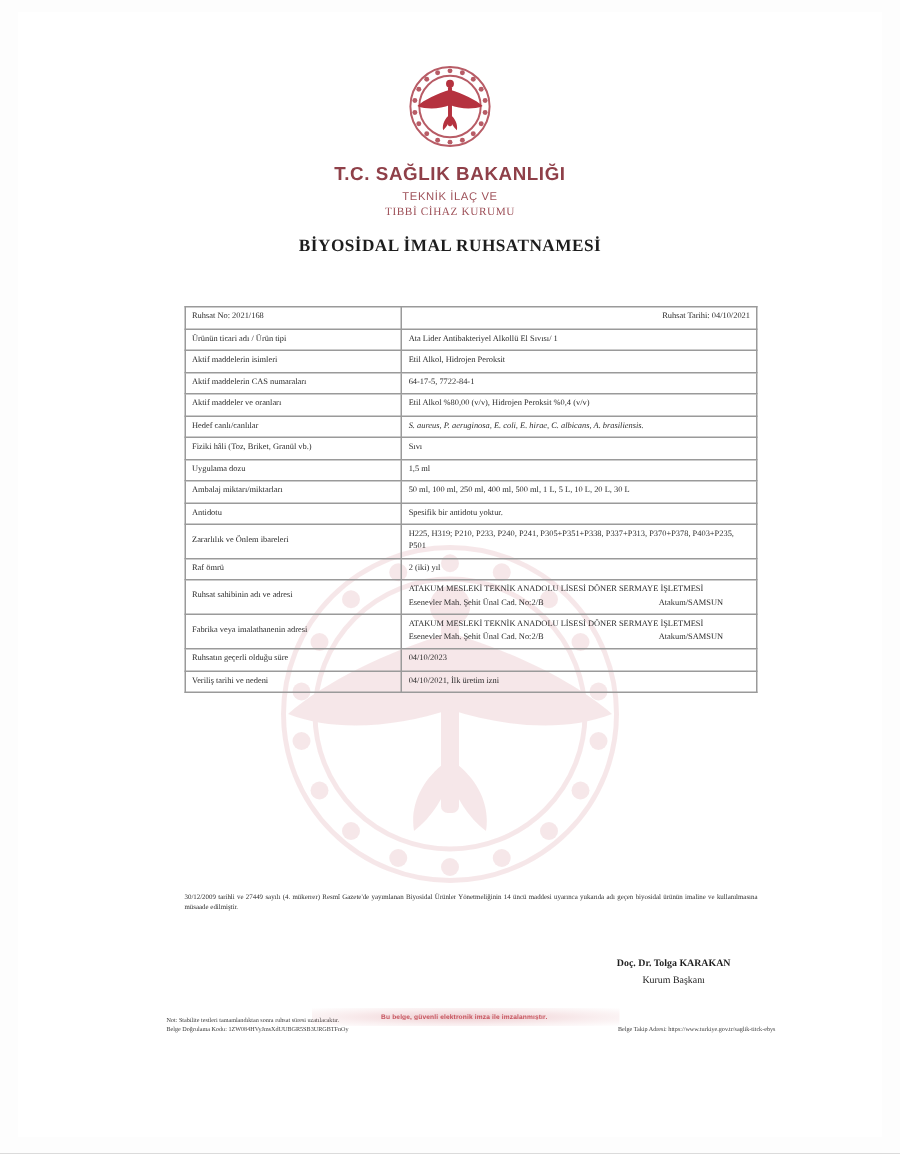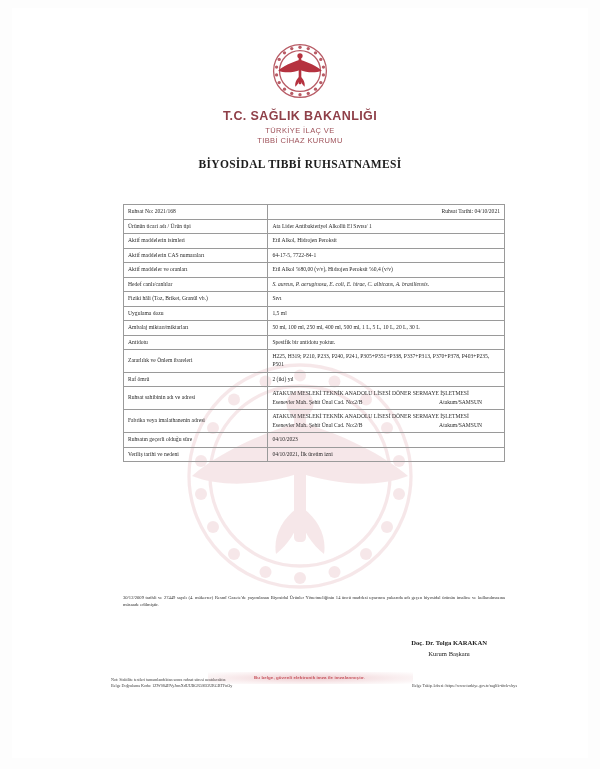--- a/index.html
+++ b/index.html
@@ -82,21 +82,21 @@
     color: #8f4049;
   }
   .ministry-line2 {
     font-family: "Liberation Sans", "DejaVu Sans", sans-serif;
     font-size: 7.5px;
     letter-spacing: 0.4px;
     color: #9e5159;
     margin-top: 3px;
   }
   .ministry-line3 {
-    font-family: Liberation Sans, sans-serif;
+    font-family: Liberation Serif, serif;
     font-size: 7.5px;
     letter-spacing: 0.4px;
     color: #9e5159;
     margin-top: 1px;
   }
 
   
   .doc-title {
     position: absolute;
     left: 0; right: 0;
@@ -301,25 +301,25 @@
           <rect x="96" y="60" width="8" height="80" rx="3"></rect>
           <path d="M100 66 C74 74 48 86 34 99 C54 107 80 105 100 97 C120 105 146 107 166 99 C152 86 126 74 100 66 Z"></path>
           <circle cx="100" cy="54" r="8"></circle>
           <path d="M100 116 C89 124 84 136 86 148 C93 142 98 133 100 126 C102 133 107 142 114 148 C116 136 111 124 100 116 Z"></path>
         </g>
       </svg>
     </div>
 
     <div class="ministry-block">
       <div class="ministry-line1">T.C. SAĞLIK BAKANLIĞI</div>
-      <div class="ministry-line2">TÜRKİYE İLAÇ VE</div>
+      <div class="ministry-line2">TEKNİK İLAÇ VE</div>
       <div class="ministry-line3">TIBBİ CİHAZ KURUMU</div>
     </div>
 
-    <div class="doc-title">BİYOSİDAL TIBBİ RUHSATNAMESİ</div>
+    <div class="doc-title">BİYOSİDAL İMAL RUHSATNAMESİ</div>
 
     <table class="cert-table">
       <tbody>
         <tr class="row-top">
           <td class="label">Ruhsat No: 2021/168</td>
           <td class="value">
             <span class="val-right">Ruhsat Tarihi: 04/10/2021</span>
           </td>
         </tr>
 

